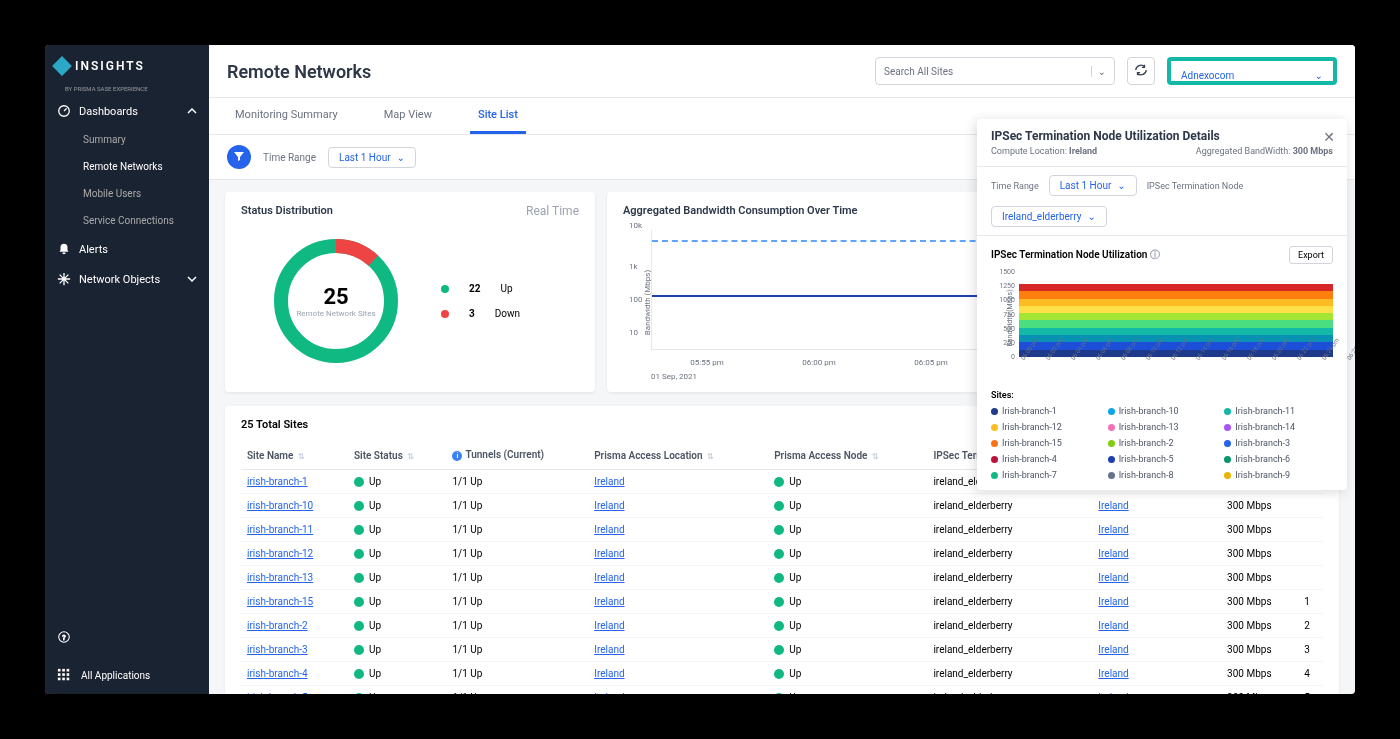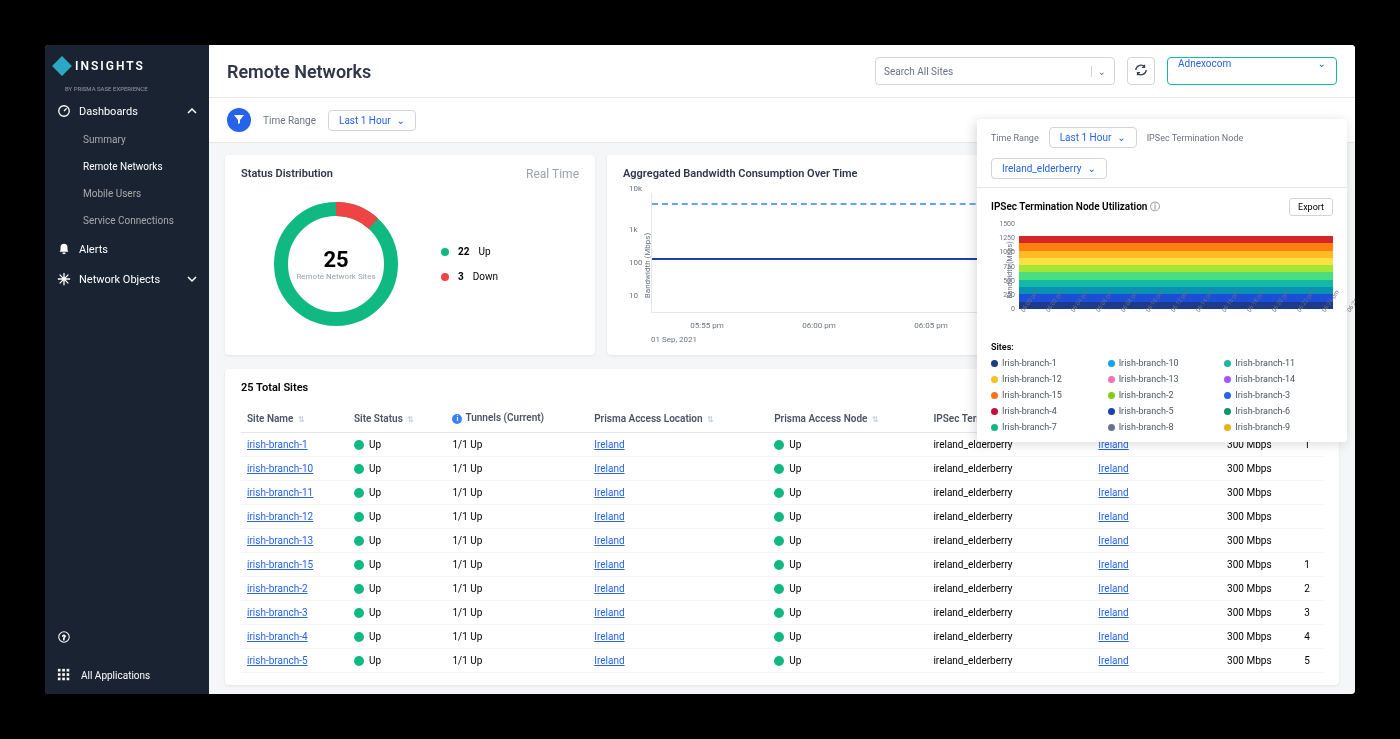--- a/index.html
+++ b/index.html
@@ -23,21 +23,21 @@
 .sidebar-footer { margin-top: auto; }
 .footer-item { display: flex; align-items: center; gap: 10px; padding: 12px; font-size: 10px; cursor: pointer; }
 
 
 .main { flex: 1; display: flex; flex-direction: column; background: #f5f6f8; position: relative; overflow: hidden; }
 .header { background: #fff; padding: 12px 18px; display: flex; align-items: center; gap: 12px; border-bottom: 1px solid #e5e7eb; }
 .page-title { font-size: 18px; font-weight: 600; color: #2d3748; flex: 1; }
 .search-box { width: 240px; height: 28px; border: 1px solid #d1d5db; border-radius: 4px; display: flex; align-items: center; padding: 0 8px; font-size: 10px; color: #6b7280; cursor: pointer; }
 .search-box .chev { margin-left: auto; border-left: 1px solid #d1d5db; padding-left: 6px; }
 .refresh-btn { width: 28px; height: 28px; border: 1px solid #d1d5db; border-radius: 4px; display: flex; align-items: center; justify-content: center; cursor: pointer; }
-.tenant-dd { width: 170px; height: 28px; border: 1px solid #14b8a6; border-radius: 4px; display: flex; align-items: flex-start; padding: 0 10px; font-size: 10px; color: #2563eb; cursor: pointer; }
+.tenant-dd { width: 170px; height: 28px; border: 4px solid #14b8a6; border-radius: 4px; display: flex; align-items: flex-end; padding: 0 10px; font-size: 10px; color: #2563eb; cursor: pointer; }
 .tenant-dd .chev { margin-left: auto; }
 
 .tabs { background: #fff; display: flex; gap: 30px; padding: 0 18px; border-bottom: 1px solid #e5e7eb; }
 .tab { padding: 10px 8px; font-size: 11px; color: #6b7280; cursor: pointer; border-bottom: 3px solid transparent; }
 .tab.active { color: #2563eb; border-bottom-color: #2563eb; font-weight: 500; }
 
 .filter-bar { background: #fff; padding: 10px 18px; display: flex; align-items: center; gap: 12px; border-bottom: 1px solid #e5e7eb; }
 .filter-btn { width: 24px; height: 24px; background: #2563eb; border-radius: 50%; display: flex; align-items: center; justify-content: center; color: #fff; font-size: 10px; cursor: pointer; }
 .time-label { font-size: 10px; color: #6b7280; }
 .time-dd { border: 1px solid #d1d5db; border-radius: 4px; padding: 4px 10px; font-size: 10px; color: #2563eb; cursor: pointer; display: flex; align-items: center; gap: 6px; }
@@ -49,21 +49,21 @@
 .card-sub { font-size: 12px; color: #9ca3af; font-weight: 400; }
 
 .donut-card { width: 370px; height: 200px; display: flex; flex-direction: column; }
 .donut-body { display: flex; align-items: center; gap: 40px; margin-top: 10px; }
 .donut { position: relative; width: 130px; height: 130px; margin-left: 30px; }
 .donut svg { transform: rotate(-90deg); }
 .donut-center { position: absolute; inset: 0; display: flex; flex-direction: column; align-items: center; justify-content: center; }
 .donut-num { font-size: 22px; font-weight: 700; }
 .donut-label { font-size: 8px; color: #9ca3af; }
 .donut-legend { display: flex; flex-direction: column; gap: 14px; font-size: 10px; }
-.leg-item { display: flex; align-items: center; gap: 9px; }
+.leg-item { display: flex; align-items: center; gap: 20px; }
 .dot { width: 8px; height: 8px; border-radius: 50%; }
 .dot.green { background: #10b981; }
 .dot.red { background: #ef4444; }
 
 .line-card { flex: 1; height: 200px; }
 .line-chart { width: 100%; height: 145px; position: relative; }
 .line-ylabel { position: absolute; left: -8px; top: 50%; transform: rotate(-90deg); font-size: 8px; color: #6b7280; }
 .ytick { position: absolute; left: -4px; font-size: 8px; color: #6b7280; transform: translateY(-50%); }
 .line-plot { position: absolute; left: 28px; right: 0; top: 5px; bottom: 20px; border-left: 1px solid #e5e7eb; border-bottom: 1px solid #e5e7eb; }
 .dashed-line { position: absolute; top: 8%; left: 0; right: 0; border-top: 2px dashed #60a5fa; }
@@ -205,20 +205,25 @@
         <span><svg width="14" height="14" viewBox="0 0 16 16" fill="none" stroke="#374151" stroke-width="1.5">
                 <path d="M2 8a6 6 0 0110-4M14 8a6 6 0 01-10 4M12 2v3h-3M4 14v-3h3"></path>
               </svg></span>
       </div>
       <div class="tenant-dd">
         <span>Adnexocom</span>
         <span class="chev">⌄</span>
       </div>
     </div>
 
+    <div class="tabs" id="tabs-container">
+          <div class="tab">Monitoring Summary</div>
+          <div class="tab">Map View</div>
+          <div class="tab active">Site List</div>
+        </div>
 
     <div class="filter-bar">
       <div class="filter-btn">
         <span><svg width="12" height="12" viewBox="0 0 12 12" fill="#fff">
                 <path d="M1 2h10L7 7v3l-2 1V7z"></path>
               </svg></span>
       </div>
       <span class="time-label">Time Range</span>
       <div class="time-dd">
         <span>Last 1 Hour</span>
@@ -446,20 +451,30 @@
     <td><span class="link">Ireland</span></td>
     <td>300 Mbps</td>
     <td>5</td>
                 </tr>
               </tbody>
         </table>
       </div>
     </div>
 
     <div class="detail-panel">
+      <div class="dp-head">
+        <div class="dp-title">IPSec Termination Node Utilization Details</div>
+        <div class="dp-meta">
+          <span><span>Compute Location:</span> <b>Ireland</b></span>
+          <span><span>Aggregated BandWidth:</span> <b>300 Mbps</b></span>
+        </div>
+        <div class="dp-close">
+          <span>✕</span>
+        </div>
+      </div>
       <div class="dp-filters">
         <span class="lbl">Time Range</span>
         <div class="time-dd">
           <span>Last 1 Hour</span>
               <span>⌄</span>
         </div>
         <span class="lbl">IPSec Termination Node</span>
         <div class="time-dd">
           <span>Ireland_elderberry</span>
               <span>⌄</span>

